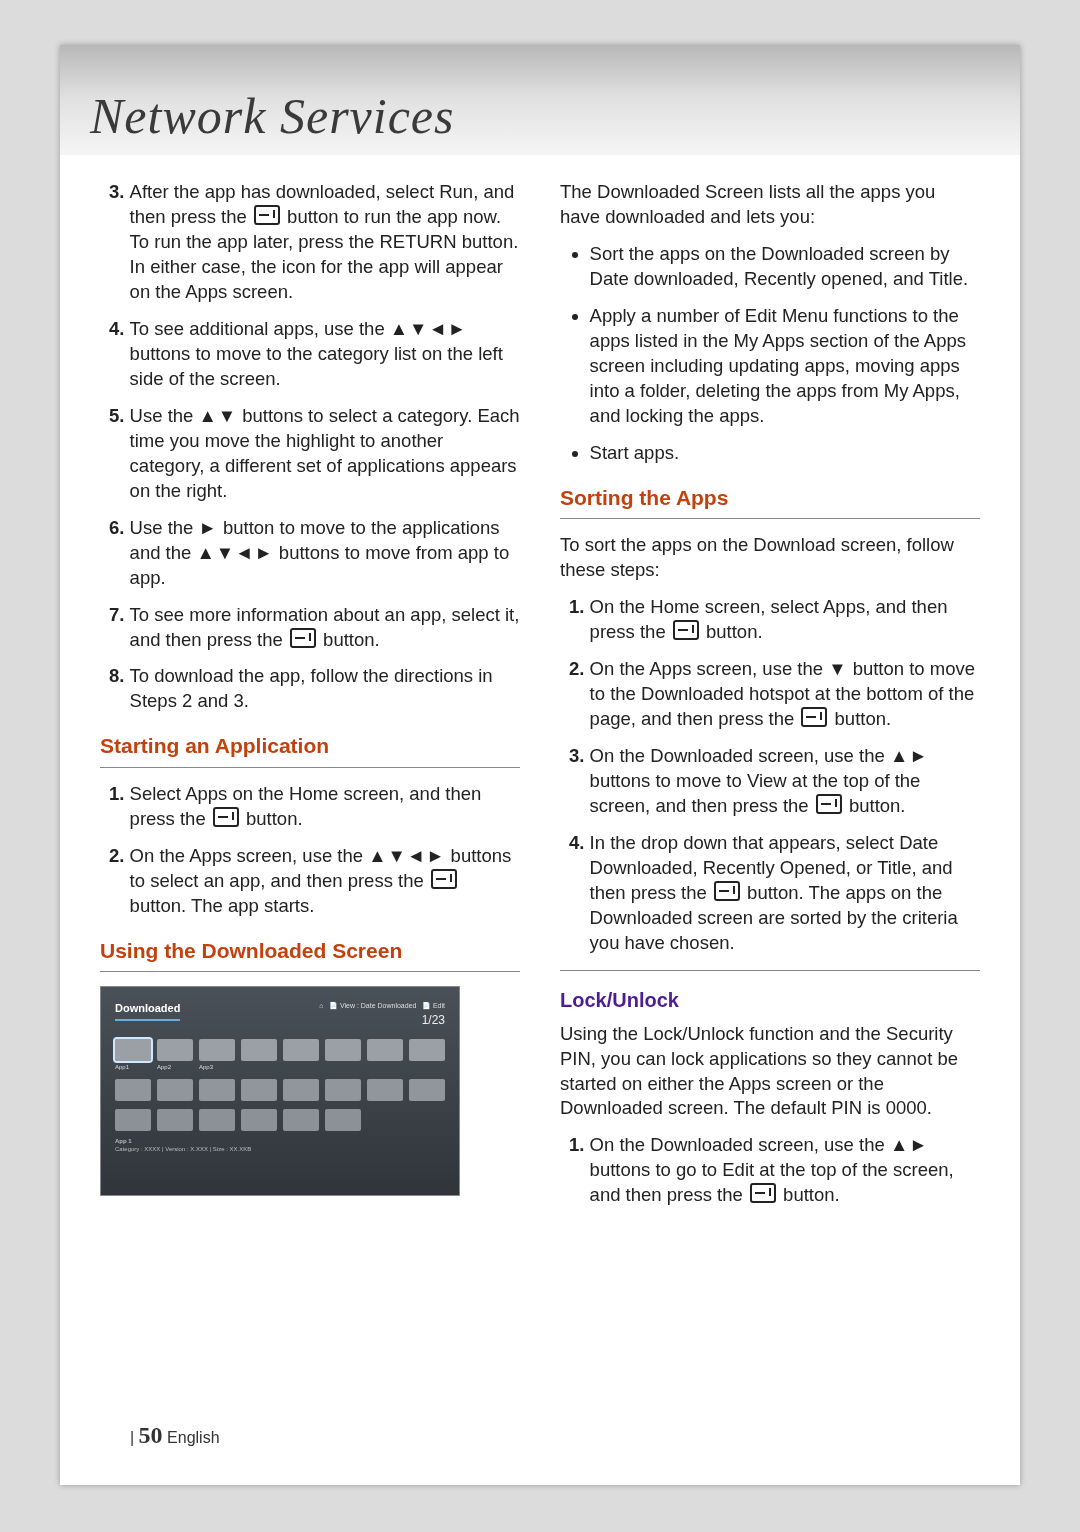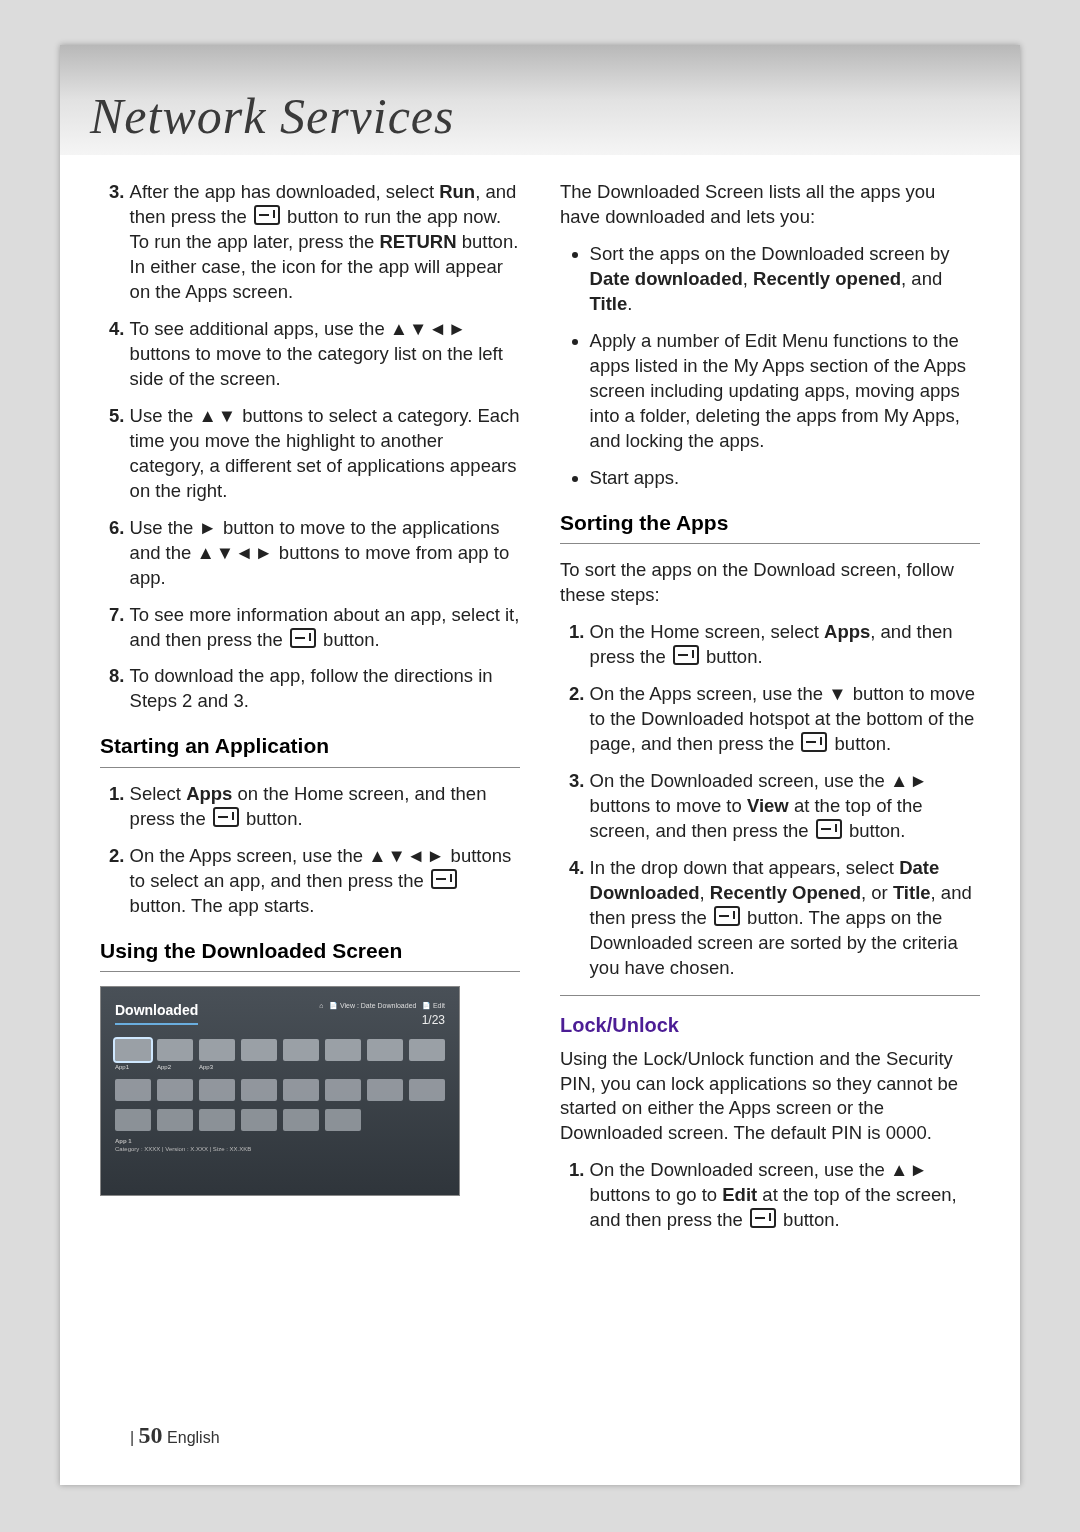--- a/index.html
+++ b/index.html
@@ -55,26 +55,26 @@
   ol.num-list, ul.bul-list {
     padding-left: 1.6em;
     margin: 0 0 14px 0;
   }
   ol.num-list > li, ul.bul-list > li {
     margin-bottom: 12px;
   }
   ol.num-list > li::marker {
     font-weight: bold;
   }
-  .bold { font-weight: bold; }
+  .bold { font-weight: normal; }
   h3.section-head {
     font-size: 21px;
     font-weight: 600;
     margin: 18px 0 6px 0;
-    color: #000000;
+    color: #c2410c;
   }
   .underline-divider {
     border: none;
     border-top: 1px solid #888;
     margin: 6px 0 14px 0;
   }
   h4.sub-head {
     font-size: 20px;
     font-weight: 600;
     margin: 16px 0 8px 0;
@@ -129,21 +129,21 @@
     font-size: 9px;
   }
   .mock-top {
     display: flex;
     justify-content: space-between;
     align-items: flex-start;
     margin-bottom: 10px;
   }
   .mock-title {
     font-weight: bold;
-    font-size: 14px;
+    font-size: 11px;
     padding-bottom: 3px;
     border-bottom: 2px solid #6aaedf;
   }
   .mock-right {
     font-size: 7px;
     color: #ddd;
   }
   .mock-page {
     text-align: right;
     font-size: 12px;

